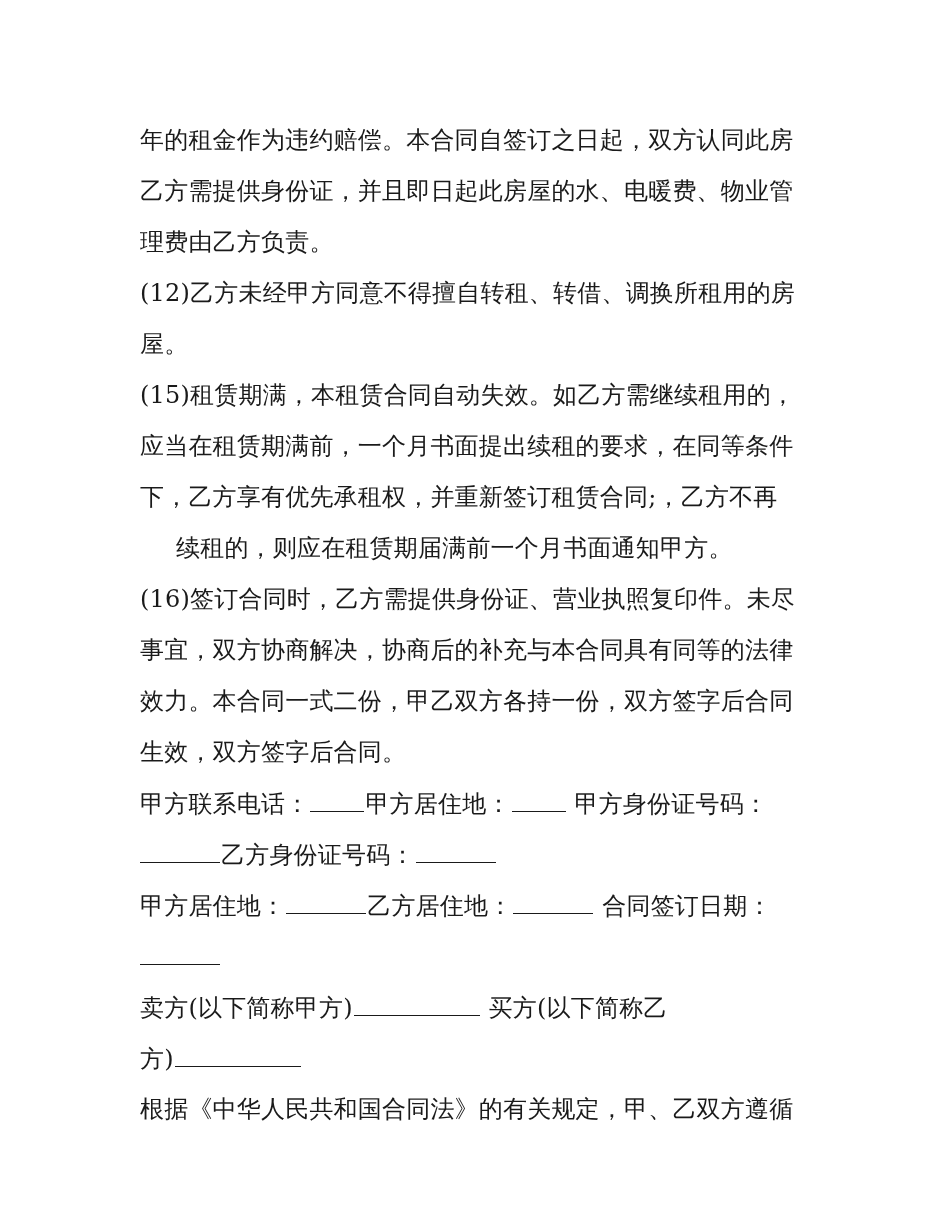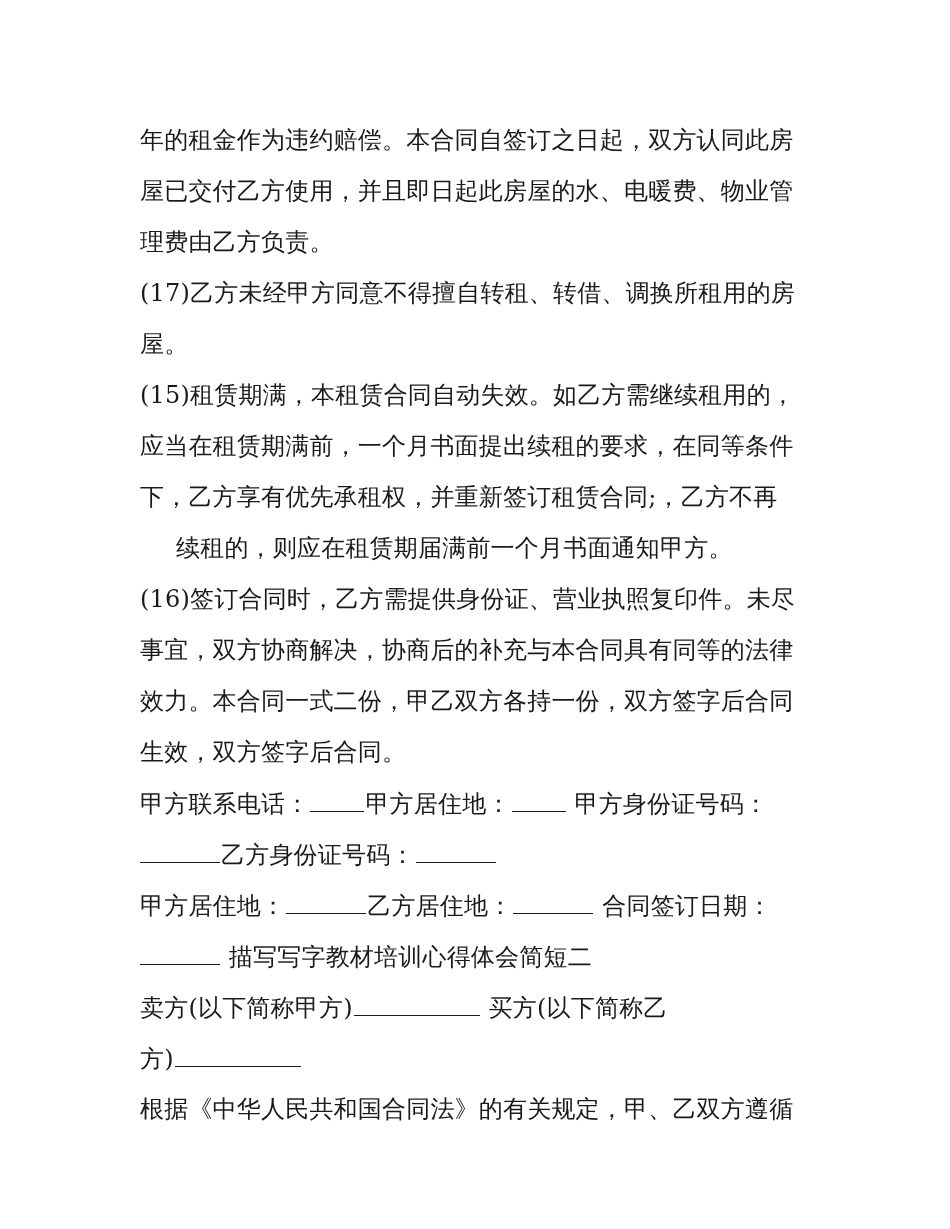--- a/index.html
+++ b/index.html
@@ -39,23 +39,23 @@
       vertical-align: baseline;
       margin: 0 1px;
     }
   </style>
 </head>
 <body>
 
 <div class="page">
 
   <div class="line" style="top:110px;">年的租金作为违约赔偿。本合同自签订之日起，双方认同此房</div>
-  <div class="line" style="top:161px;">屋已交付乙方使用，并且即日起此房屋的水、电暖费、物业管</div>
+  <div class="line" style="top:161px;">乙方需提供身份证，并且即日起此房屋的水、电暖费、物业管</div>
   <div class="line" style="top:212px;">理费由乙方负责。</div>
-  <div class="line" style="top:263px;">(17)乙方未经甲方同意不得擅自转租、转借、调换所租用的房</div>
+  <div class="line" style="top:263px;">(12)乙方未经甲方同意不得擅自转租、转借、调换所租用的房</div>
   <div class="line" style="top:314px;">屋。</div>
   <div class="line" style="top:365px;">(15)租赁期满，本租赁合同自动失效。如乙方需继续租用的，</div>
   <div class="line" style="top:416px;">应当在租赁期满前，一个月书面提出续租的要求，在同等条件</div>
   <div class="line" style="top:467px;">下，乙方享有优先承租权，并重新签订租赁合同;，乙方不再</div>
   <div class="line" style="top:518px;margin-left:36px;">续租的，则应在租赁期届满前一个月书面通知甲方。</div>
   <div class="line" style="top:569px;">(16)签订合同时，乙方需提供身份证、营业执照复印件。未尽</div>
   <div class="line" style="top:620px;">事宜，双方协商解决，协商后的补充与本合同具有同等的法律</div>
   <div class="line" style="top:671px;">效力。本合同一式二份，甲乙双方各持一份，双方签字后合同</div>
   <div class="line" style="top:722px;">生效，双方签字后合同。</div>
 
@@ -68,21 +68,20 @@
     <span class="blank" style="width:80px;margin-left:0;"></span><span>乙方身份证号码：</span><span class="blank" style="width:80px;"></span>
   </div>
 
   <div class="line" style="top:875px;">
     <span>甲方居住地：</span><span class="blank" style="width:80px;"></span><span>乙方居住地：</span><span class="blank" style="width:80px;"></span>
     <span>合同签订日期：</span>
   </div>
 
   <div class="line" style="top:926px;">
     <span class="blank" style="width:80px;margin-left:0;"></span>
-    <span>描写写字教材培训心得体会简短二</span>
   </div>
 
   <div class="line" style="top:977px;">
     <span>卖方(以下简称甲方)</span><span class="blank" style="width:126px;"></span>
     <span>买方(以下简称乙</span>
   </div>
 
   <div class="line" style="top:1028px;">
     <span>方)</span><span class="blank" style="width:126px;"></span>
   </div>

